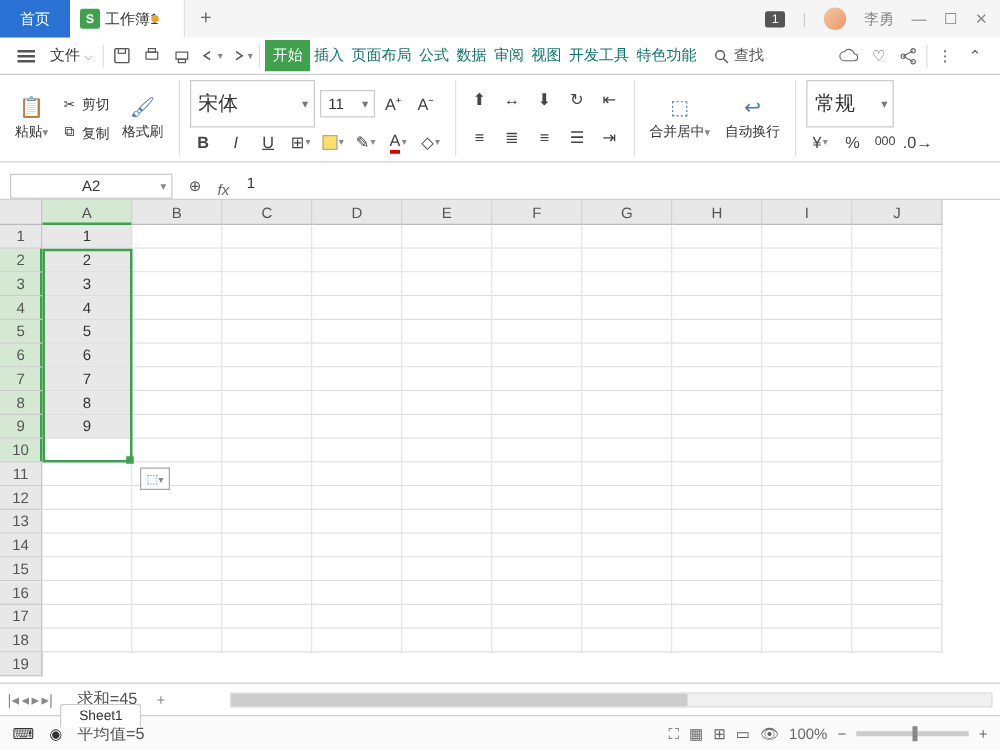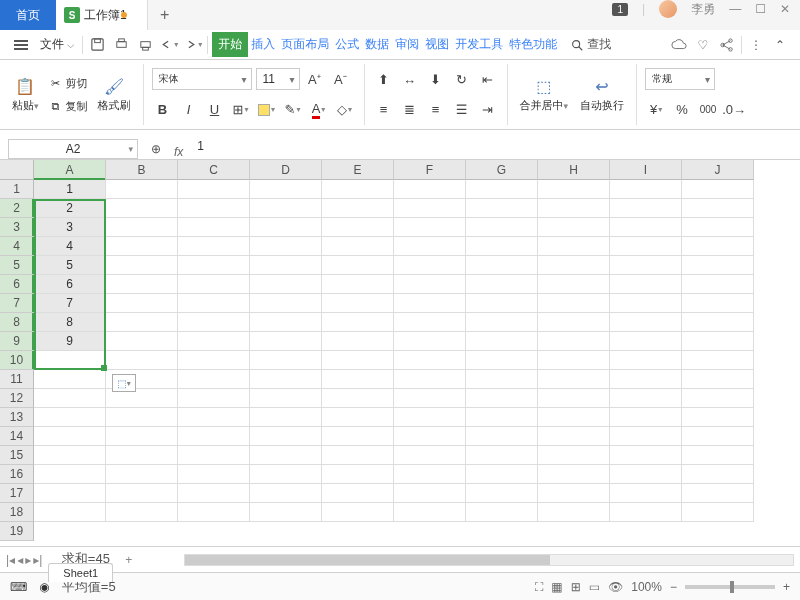--- a/index.html
+++ b/index.html
@@ -1,44 +1,44 @@
 <!DOCTYPE html>
 <html><head>
 <meta charset="utf-8">
 <style>
 * { margin: 0; padding: 0; box-sizing: border-box; font-family: "Microsoft YaHei", sans-serif; }
 body { width: 800px; height: 600px; background: #fff; font-size: 12px; color: #333; overflow: hidden; position: relative; }
-.titlebar { height: 30px; background: #f5f5f5; display: flex; align-items: flex-start; }
+.titlebar { height: 30px; background: #f5f5f5; display: flex; align-items: center; }
 .tab-home { background: #2a71d4; color: #fff; padding: 6px 16px; height: 30px; display: flex; align-items: center; }
 .tab-doc { background: #fff; padding: 0 20px 0 8px; height: 30px; display: flex; align-items: center; border-right: 1px solid #ddd; position: relative; gap: 4px; }
 .doc-icon { width: 16px; height: 16px; background: #3fa14c; border-radius: 2px; display: inline-flex; align-items: center; justify-content: center; color: #fff; font-size: 10px; font-weight: bold; }
 .doc-dot { width: 6px; height: 6px; background: #f0a030; border-radius: 50%; position: absolute; right: 20px; }
 .tab-plus { width: 34px; height: 30px; display: flex; align-items: center; justify-content: center; color: #666; font-size: 16px; }
 .spacer { flex: 1; }
 .win-btns { display: flex; gap: 14px; padding-right: 10px; align-items: center; color: #888; }
 .badge { background: #555; color: #fff; padding: 1px 5px; border-radius: 2px; font-size: 10px; }
 .avatar { width: 18px; height: 18px; border-radius: 50%; background: linear-gradient(135deg,#f8c8a0,#e89868); }
 .menubar { height: 30px; display: flex; align-items: center; border-bottom: 1px solid #d0d0d0; padding: 0 10px; gap: 4px; }
 .hamburger { display: flex; flex-direction: column; gap: 2px; padding: 0 4px; }
 .hamburger span { width: 14px; height: 2px; background: #555; }
 .menu-file { padding: 0 4px; }
 .qicon { width: 20px; height: 20px; display: inline-flex; align-items: center; justify-content: center; color: #555; }
 .menu-tabs { display: flex; font-size: 12px; }
-.menu-tab { padding: 4px 3px; color: #3b82f6; cursor: pointer; }
+.menu-tab { padding: 4px 3px; color: #0f766e; cursor: pointer; }
 .menu-tab.active { background: #3fa14c; color: #fff; padding: 4px 6px; }
 .search-btn { display: flex; align-items: center; gap: 3px; color: #555; padding: 0 6px; }
 .toolbar { height: 70px; border-bottom: 1px solid #d0d0d0; display: flex; padding: 4px 8px; gap: 8px; }
 .tool-group { display: flex; flex-direction: column; justify-content: space-around; border-right: 1px solid #e0e0e0; padding-right: 8px; }
 .tool-group.noline { border-right: none; text-align: center; }
 .tool-row { display: flex; align-items: center; gap: 4px; }
 .tool-big { display: flex; flex-direction: column; align-items: center; gap: 2px; font-size: 11px; padding: 2px 4px; }
 .tool-big .ico { width: 20px; height: 20px; display: flex; align-items: center; justify-content: center; font-size: 16px; color: #4a7ab8; }
 .tool-sm { display: flex; align-items: center; gap: 3px; font-size: 11px; padding: 2px; }
 .tool-sm .ico { width: 14px; height: 14px; display: inline-flex; align-items: center; justify-content: center; }
-.font-sel { border: 1px solid #ccc; height: 22px; padding: 0 16px 0 6px; min-width: 100px; background: #fff; position: relative; font-size: 10px; display: flex; align-items: center; }
+.font-sel { border: 1px solid #ccc; height: 38px; padding: 0 16px 0 6px; min-width: 100px; background: #fff; position: relative; font-size: 16px; display: flex; align-items: center; }
 .font-sel::after { content: "▾"; position: absolute; right: 4px; color: #777; font-size: 10px; }
 .size-sel { border: 1px solid #ccc; height: 22px; padding: 0 16px 0 6px; min-width: 44px; background: #fff; position: relative; font-size: 12px; display: flex; align-items: center; }
 .size-sel::after { content: "▾"; position: absolute; right: 4px; color: #777; font-size: 10px; }
 .btn-ico { width: 22px; height: 22px; display: inline-flex; align-items: center; justify-content: center; font-size: 13px; color: #444; border: 1px solid transparent; }
 .dd::after { content: "▾"; font-size: 8px; color: #888; margin-left: 1px; }
 .namebox-row { height: 30px; border-bottom: 1px solid #d0d0d0; display: flex; align-items: flex-end; padding: 0 8px; gap: 8px; }
 .namebox { border: 1px solid #ccc; height: 20px; width: 130px; padding: 0 6px; display: flex; align-items: center; position: relative; }
 .namebox::after { content: "▾"; position: absolute; right: 4px; color: #888; font-size: 9px; }
 .fx { font-style: italic; color: #666; }
 .formula-input { flex: 1; border: none; height: 20px; padding: 0 6px; }

